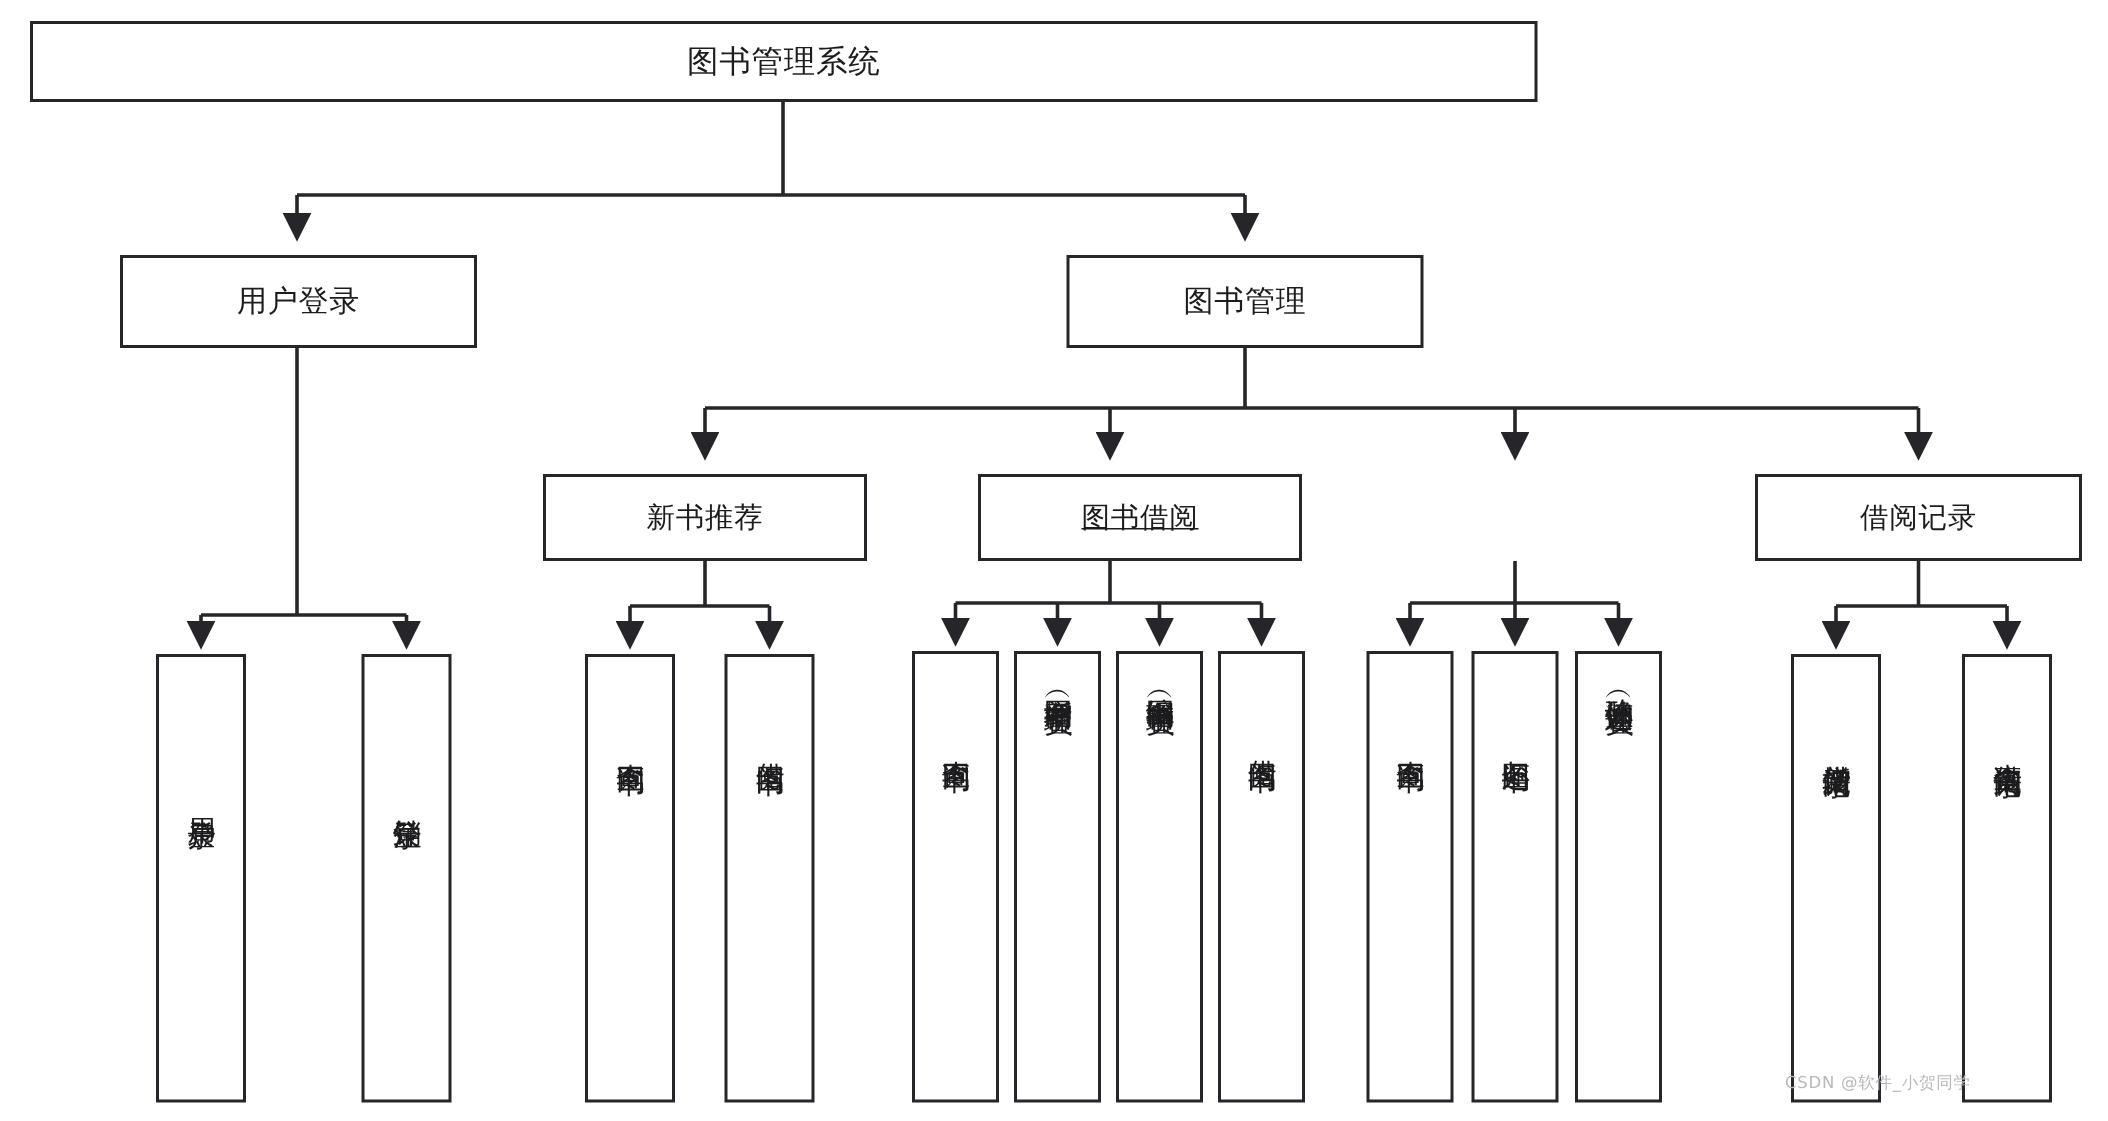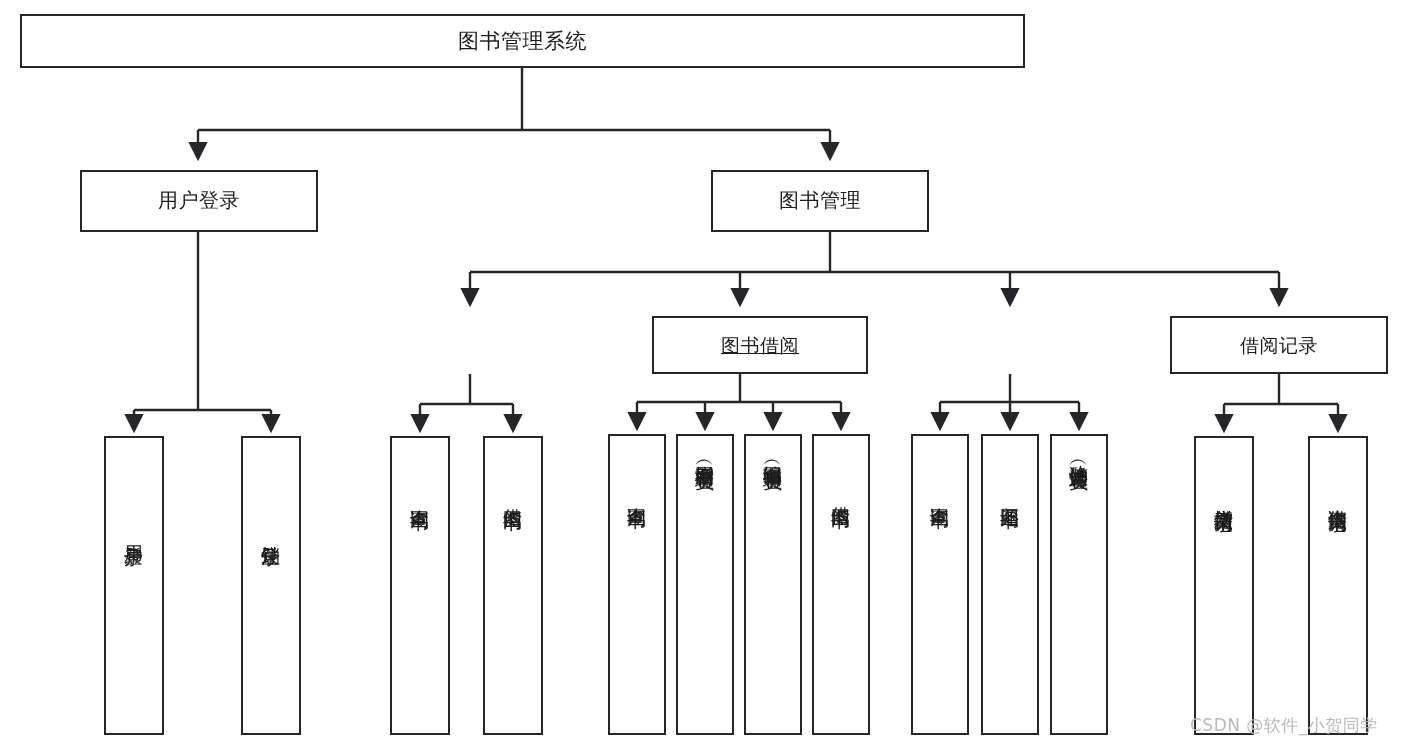--- a/index.html
+++ b/index.html
@@ -70,21 +70,21 @@
   .node.leaf.midsm .lbl {
     margin-top: 50px;
   }
   .node.leaf.tall .lbl {
     margin-top: 8px;
   }
   .watermark {
     position: absolute;
     left: 1190px;
     top: 714px;
-    font-size: 17px;
+    font-size: 11px;
     color: #b9b9bc;
     white-space: nowrap;
     z-index: 5;
     letter-spacing: 0.5px;
   }
 </style>
 </head>
 <body>
 
 <div id="canvas">
@@ -139,24 +139,27 @@
     </g>
   </svg>
 
   <div class="node root" style="left:20px; top:14px; width:1005px; height:54px;">
     <span class="lbl">图书管理系统</span>
   </div>
 
   <div class="node lvl2" style="left:80px; top:170px; width:238px; height:62px;">
     <span class="lbl">用户登录</span>
   </div>
-  <div class="node lvl2" style="left:711px; top:170px; width:218px; height:62px;">
+  <div class="node lvl2" style="left:711px; top:170px; width:238px; height:62px;">
     <span class="lbl">图书管理</span>
   </div>
 
+  <div class="node lvl3" style="left:362px; top:316px; width:216px; height:58px;">
+    <span class="lbl">新书推荐</span>
+  </div>
   <div class="node lvl3" style="left:652px; top:316px; width:216px; height:58px;text-decoration:underline;">
     <span class="lbl">图书借阅</span>
   </div>
   <div class="node lvl3" style="left:1170px; top:316px; width:218px; height:58px;">
     <span class="lbl">借阅记录</span>
   </div>
 
   <div class="node leaf vert mid" style="left:104px; top:436px; width:60px; height:299px;">
     <span class="lbl">用户登录</span>
   </div>

